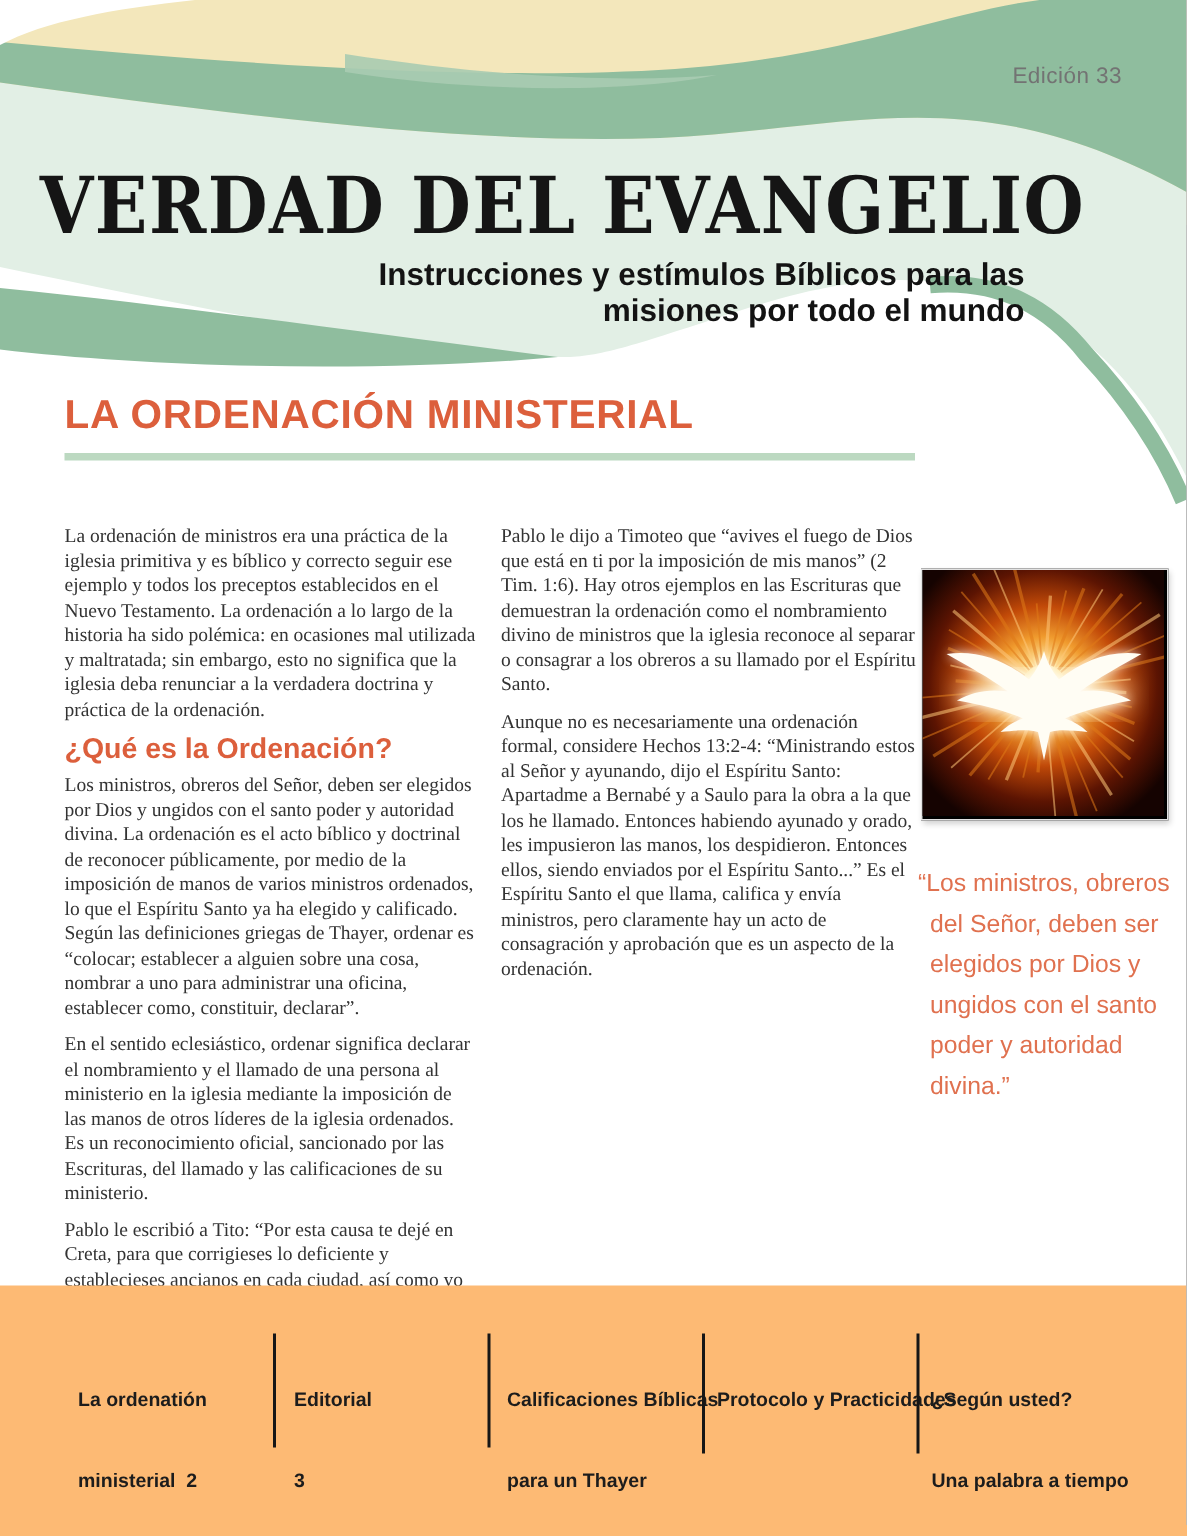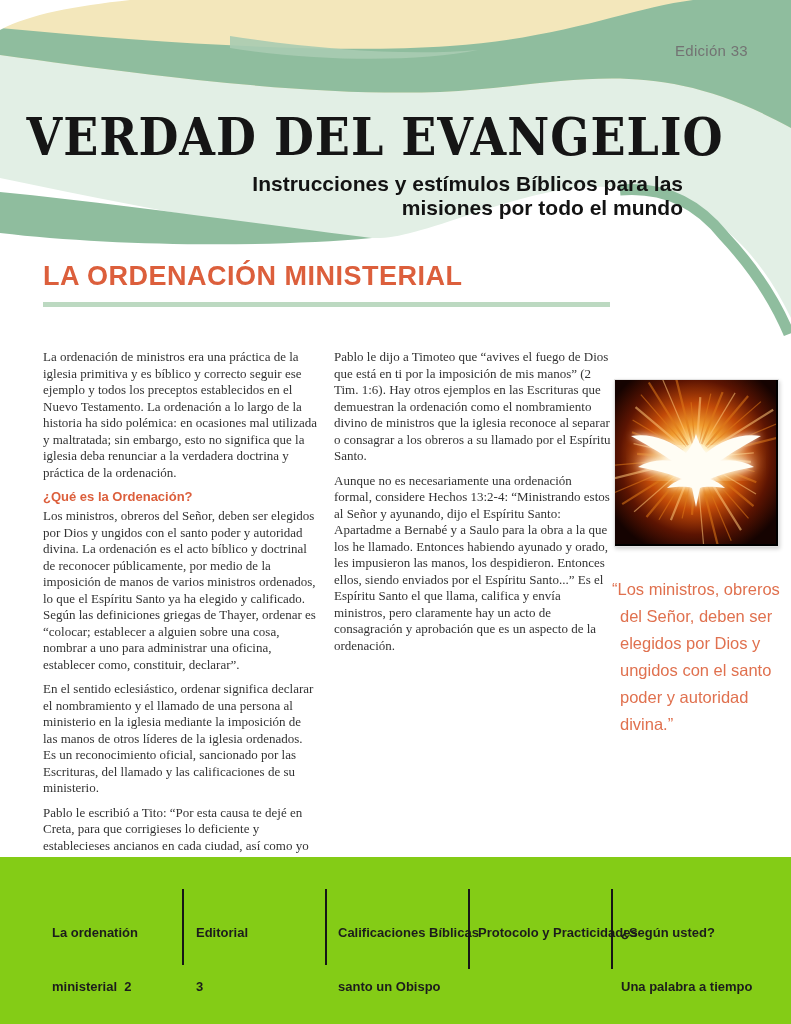--- a/index.html
+++ b/index.html
@@ -34,36 +34,36 @@
     background:#bcd9c1;
   }
   .col { position:absolute; top:313px;margin-top:36px; }
   .col-1 { left:43px;  width:274px; }
   .col-2 { left:334px; width:278px; }
   .col p {
     margin:0 0 8px 0; font-family:"Liberation Serif", serif;
     font-size:13px; line-height:16.5px; color:#333333; text-align:left;
   }
   .col h2 {
-    margin:3px 0 4px 0; font-size:13px; font-weight:700; color:#dc5f3c;
+    margin:3px 0 4px 0; font-size:19px; font-weight:700; color:#dc5f3c;
   }
   .dove-frame {
     position:absolute; left:614px; top:379px; width:163px; height:166px;
     border:1px solid #e2e2e2; box-shadow:1px 2px 4px rgba(0,0,0,0.18);
     background:#000;
   }
   .dove-frame svg { display:block; }
   .pull-quote {
     position:absolute; left:612px; top:576px; width:180px;
     font-size:16.5px; line-height:27px; color:#e0714f;
     text-indent:-8px; padding-left:8px;
   }
   .footer {
     position:absolute; left:0; top:857px; width:791px; height:167px;
-    background:#84cc16;
+    background:#fdba74;
   }
   .fc {
     position:absolute; top:31px; font-size:13px; line-height:18px;
     font-weight:700; color:#1c1c1c;
   }
   .fc div { white-space:pre; }
   .fc-1 { left:52px; }  .fc-2 { left:196px; } .fc-3 { left:338px; }
   .fc-4 { left:478px; } .fc-5 { left:621px; }
   .fdiv { position:absolute; width:2px; background:#161616; top:32px; }
   .fdiv-1 { left:182px; height:76px; }
@@ -189,21 +189,21 @@
       <div class="fblock">
         <div>Editorial</div>
         <div>3</div>
       </div>
 
     </div>
     <div class="fdiv fdiv-2"></div>
     <div class="fc fc-3">
       <div class="fblock">
         <div>Calificaciones Bíblicas</div>
-        <div>santo un Obispo</div>
+        <div>para un Thayer</div>
         
       </div>
 
     </div>
     <div class="fdiv fdiv-3"></div>
     <div class="fc fc-4">
       <div class="fblock">
         <div>Protocolo y Practicidades</div>
       </div>
 

